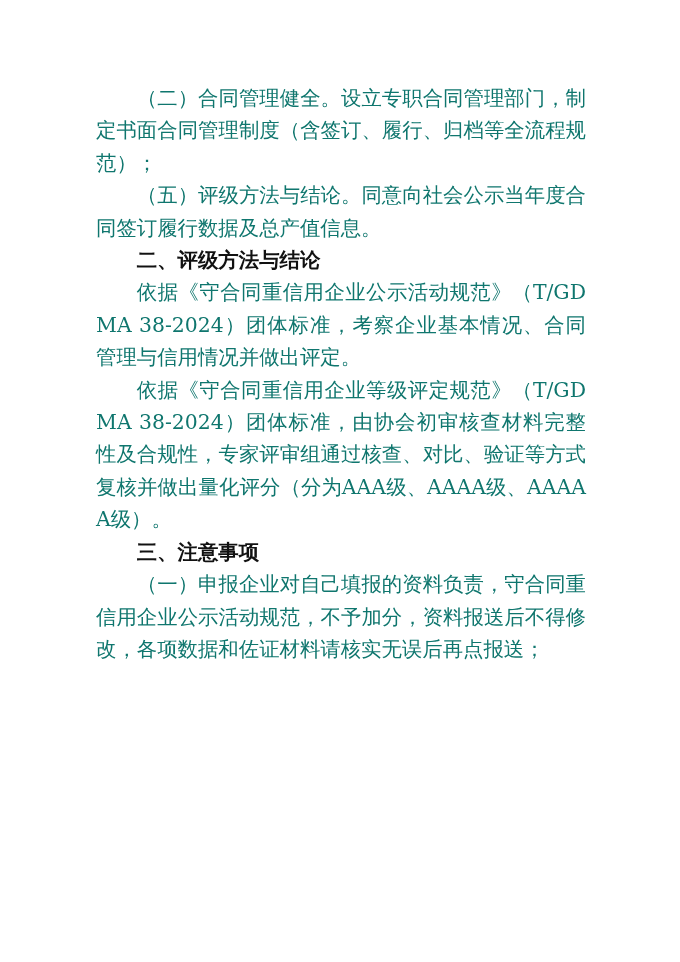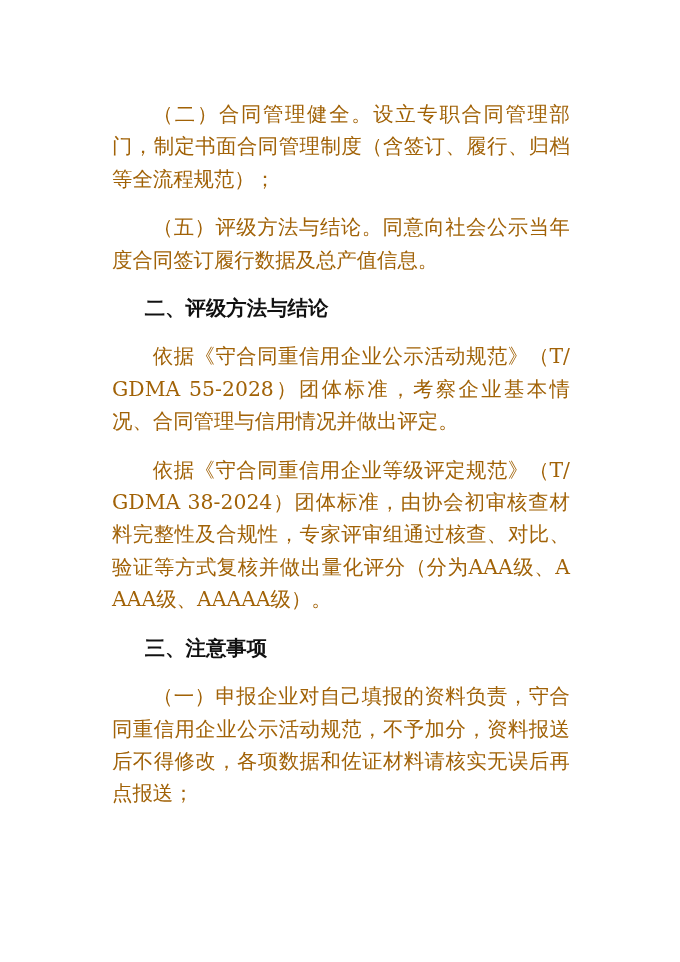--- a/index.html
+++ b/index.html
@@ -15,46 +15,46 @@
     overflow: hidden;
     font-family: "DejaVu Serif", serif;
   }
   .textblock {
     position: absolute;
     left: 96px;
     top: 82px;
     width: 490px;
   }
   .para {
-    margin: 16px;
+    margin: 0;
     font-size: 20.4px;
     line-height: 32.4px;
-    color: #a16207;
+    color: #0f766e;
     text-indent: 2em;
     text-align: justify;
     text-justify: inter-ideograph;
     font-family: "DejaVu Serif", serif;
     word-break: break-all;
   }
   .heading {
-    margin: 8px;
+    margin: 0;
     font-size: 20.4px;
     line-height: 32.4px;
     color: #111111;
     text-indent: 2em;
     font-weight: 700;
     font-family: "DejaVu Sans", sans-serif;
   }
 </style>
 </head>
 <body>
 
 <div class="page">
   <div class="textblock">
     <p class="para">（二）合同管理健全。设立专职合同管理部门，制定书面合同管理制度（含签订、履行、归档等全流程规范）；</p>
     <p class="para">（五）评级方法与结论。同意向社会公示当年度合同签订履行数据及总产值信息。</p>
     <h2 class="heading">二、评级方法与结论</h2>
-    <p class="para">依据《守合同重信用企业公示活动规范》（T/GDMA 55-2028）团体标准，考察企业基本情况、合同管理与信用情况并做出评定。</p>
+    <p class="para">依据《守合同重信用企业公示活动规范》（T/GDMA 38-2024）团体标准，考察企业基本情况、合同管理与信用情况并做出评定。</p>
     <p class="para">依据《守合同重信用企业等级评定规范》（T/GDMA 38-2024）团体标准，由协会初审核查材料完整性及合规性，专家评审组通过核查、对比、验证等方式复核并做出量化评分（分为AAA级、AAAA级、AAAAA级）。</p>
     <h2 class="heading">三、注意事项</h2>
     <p class="para">（一）申报企业对自己填报的资料负责，守合同重信用企业公示活动规范，不予加分，资料报送后不得修改，各项数据和佐证材料请核实无误后再点报送；</p>
   </div>
 </div>
 
 </body></html>

